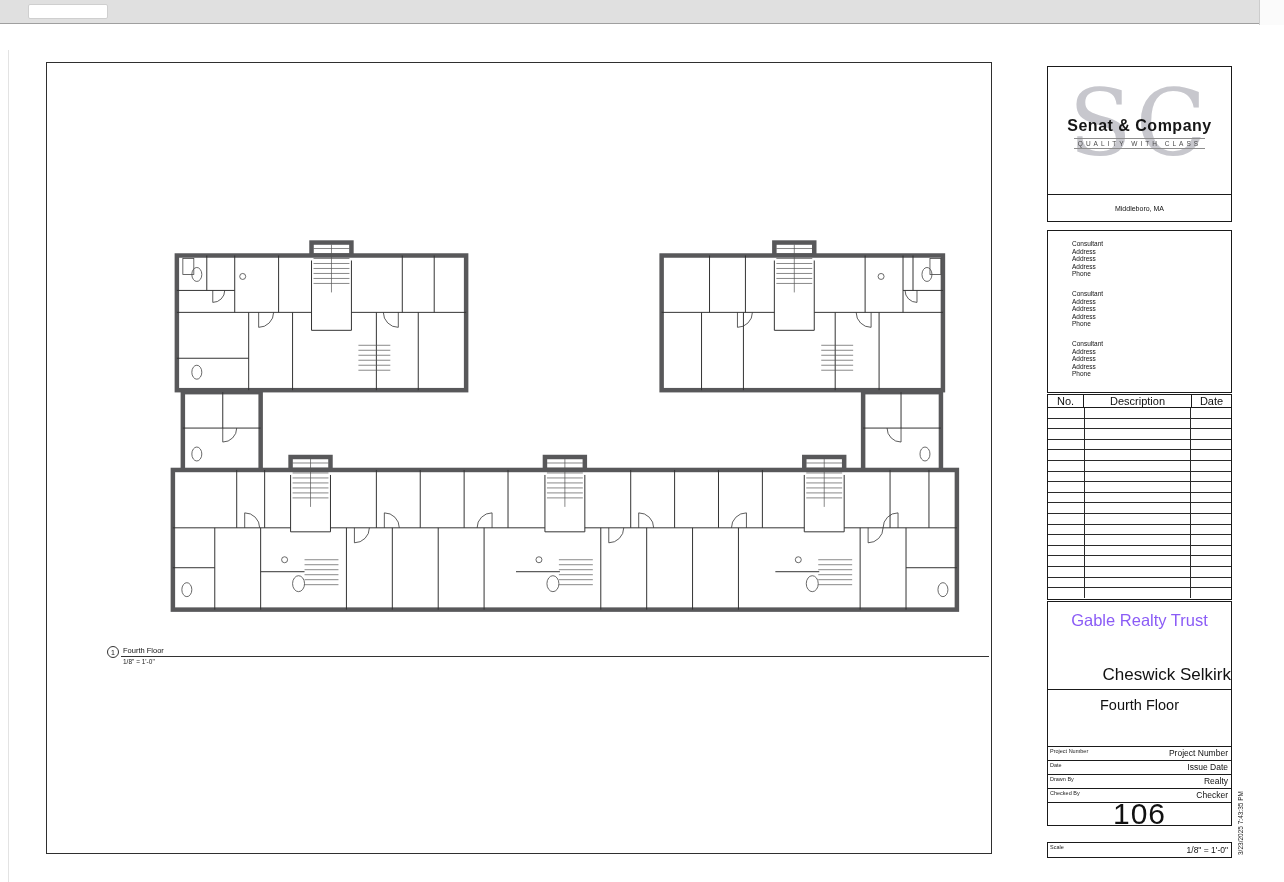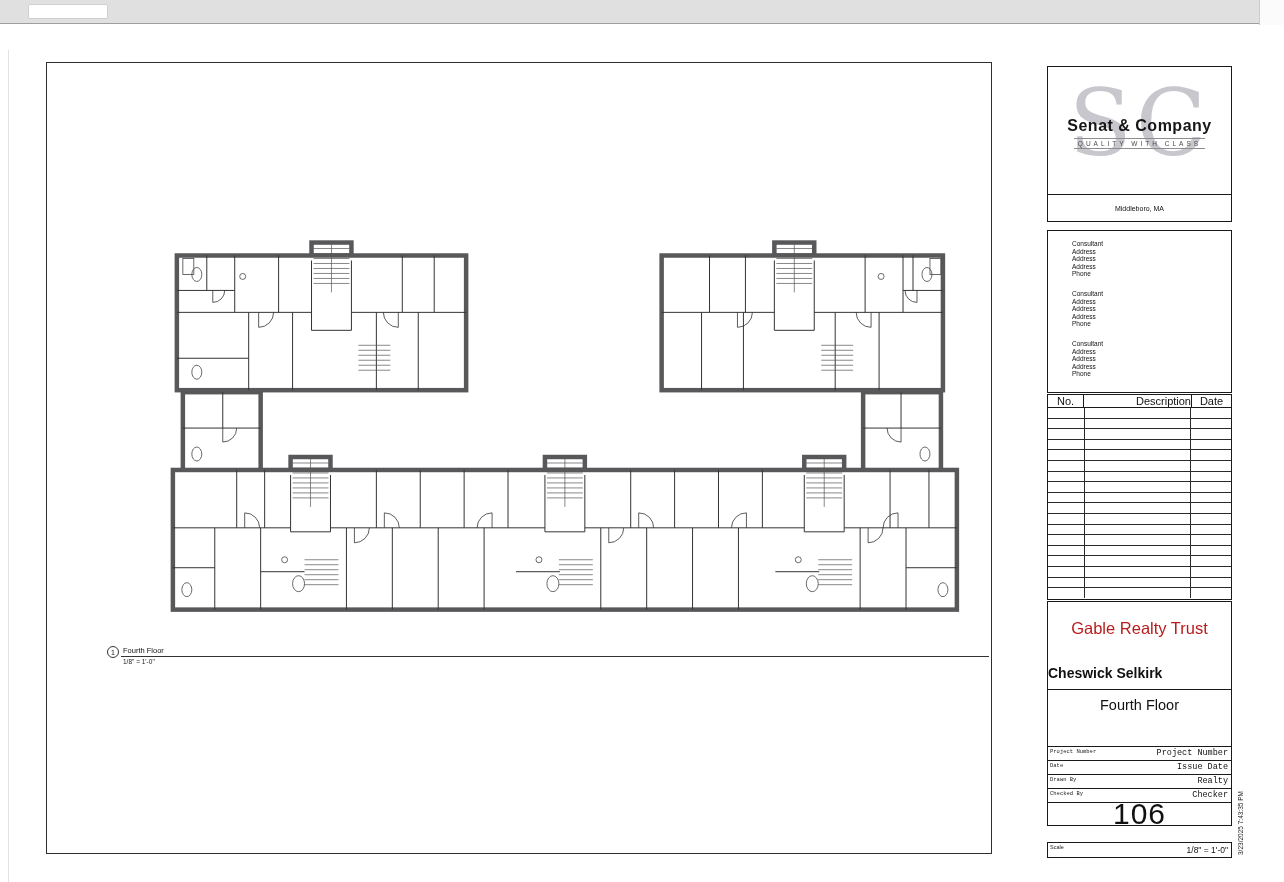--- a/index.html
+++ b/index.html
@@ -31,34 +31,34 @@
   .sc-mark { position:absolute; top:2px; left:0; width:100%; text-align:center; font-family:"DejaVu Serif", serif; font-size:92px; line-height:1.2; color:#c7c7cd; letter-spacing:4px; }
   .company-name { position:absolute; top:50px; left:0; width:100%; text-align:center; font-size:16px; font-weight:600; letter-spacing:0.5px; color:#161616; }
   .company-tagline { position:absolute; top:71px; left:14%; width:72%; text-align:center; font-size:6.5px; letter-spacing:3px; color:#4a4a4a; border-top:1px solid #8d8d8d; border-bottom:1px solid #8d8d8d; padding:1px 0; white-space:nowrap; overflow:hidden; }
   .tb-loc { top:169px; height:28px; text-align:center; font-size:7px; line-height:27px; }
   .tb-cons { top:205px; height:163px; padding:9px 0 0 24px; font-size:6.5px; line-height:7.6px; }
   .cons-group { margin-bottom:12px; }
 
   .tb-rev { top:369px; height:206px; }
   .rev-head { display:flex; height:13px; border-bottom:1px solid #1a1a1a; font-size:11px; align-items:center; text-align:center; }
   .rev-col-no { width:36px; border-right:1px solid #1a1a1a; height:100%; line-height:12px; }
-  .rev-col-desc { flex:1; height:100%; line-height:12px;text-align:right; }
+  .rev-col-desc { flex:1; height:100%; line-height:12px; }
   .rev-col-date { width:40px; border-left:1px solid #1a1a1a; height:100%; line-height:12px; }
   .rev-body { position:relative; height:190px;
     background:repeating-linear-gradient(to bottom, transparent 0, transparent 9.6px, #2a2a2a 9.6px, #2a2a2a 10.6px); }
   .rev-vline-left { position:absolute; left:36px; top:0; bottom:0; width:1px; background:#2a2a2a; }
   .rev-vline-right { position:absolute; right:40px; top:0; bottom:0; width:1px; background:#2a2a2a; }
 
   .tb-titles { top:576px; height:146px; }
-  .tb-client { position:absolute; top:9px; left:0; width:100%; text-align:center; font-size:16.5px; color:#b91c1c;margin-top:8px; }
-  .tb-project { position:absolute; top:63px; left:0; width:100%; text-align:left; font-size:14px;font-weight:bold; }
+  .tb-client { position:absolute; top:9px; left:0; width:100%; text-align:center; font-size:16.5px; color:#8b5cf6; }
+  .tb-project { position:absolute; top:63px; left:0; width:100%; text-align:right; font-size:17px; }
   .tb-div { position:absolute; top:87px; left:0; right:0; border-top:1px solid #1a1a1a; }
   .tb-sheetname { position:absolute; top:95px; left:0; width:100%; text-align:center; font-size:14.5px; }
 
-  .tb-field { height:15px;font-family:Liberation Mono, monospace; }
+  .tb-field { height:15px; }
   .f1 { top:721px; } .f2 { top:735px; } .f3 { top:749px; } .f4 { top:763px; }
   .fld-label { position:absolute; left:2px; top:1px; font-size:5.5px; color:#222; }
   .fld-value { position:absolute; right:3px; bottom:2px; font-size:8.5px; }
 
   .tb-num { top:777px; height:24px; display:flex; align-items:center; justify-content:center; font-size:30px; letter-spacing:1px; }
   .tb-scale { top:817px; height:16px; }
 
   .print-stamp { position:absolute; left:1237px; top:830px; transform:rotate(-90deg); transform-origin:0 0; font-size:6.5px; color:#222; white-space:nowrap; }
 </style>
 </head>

